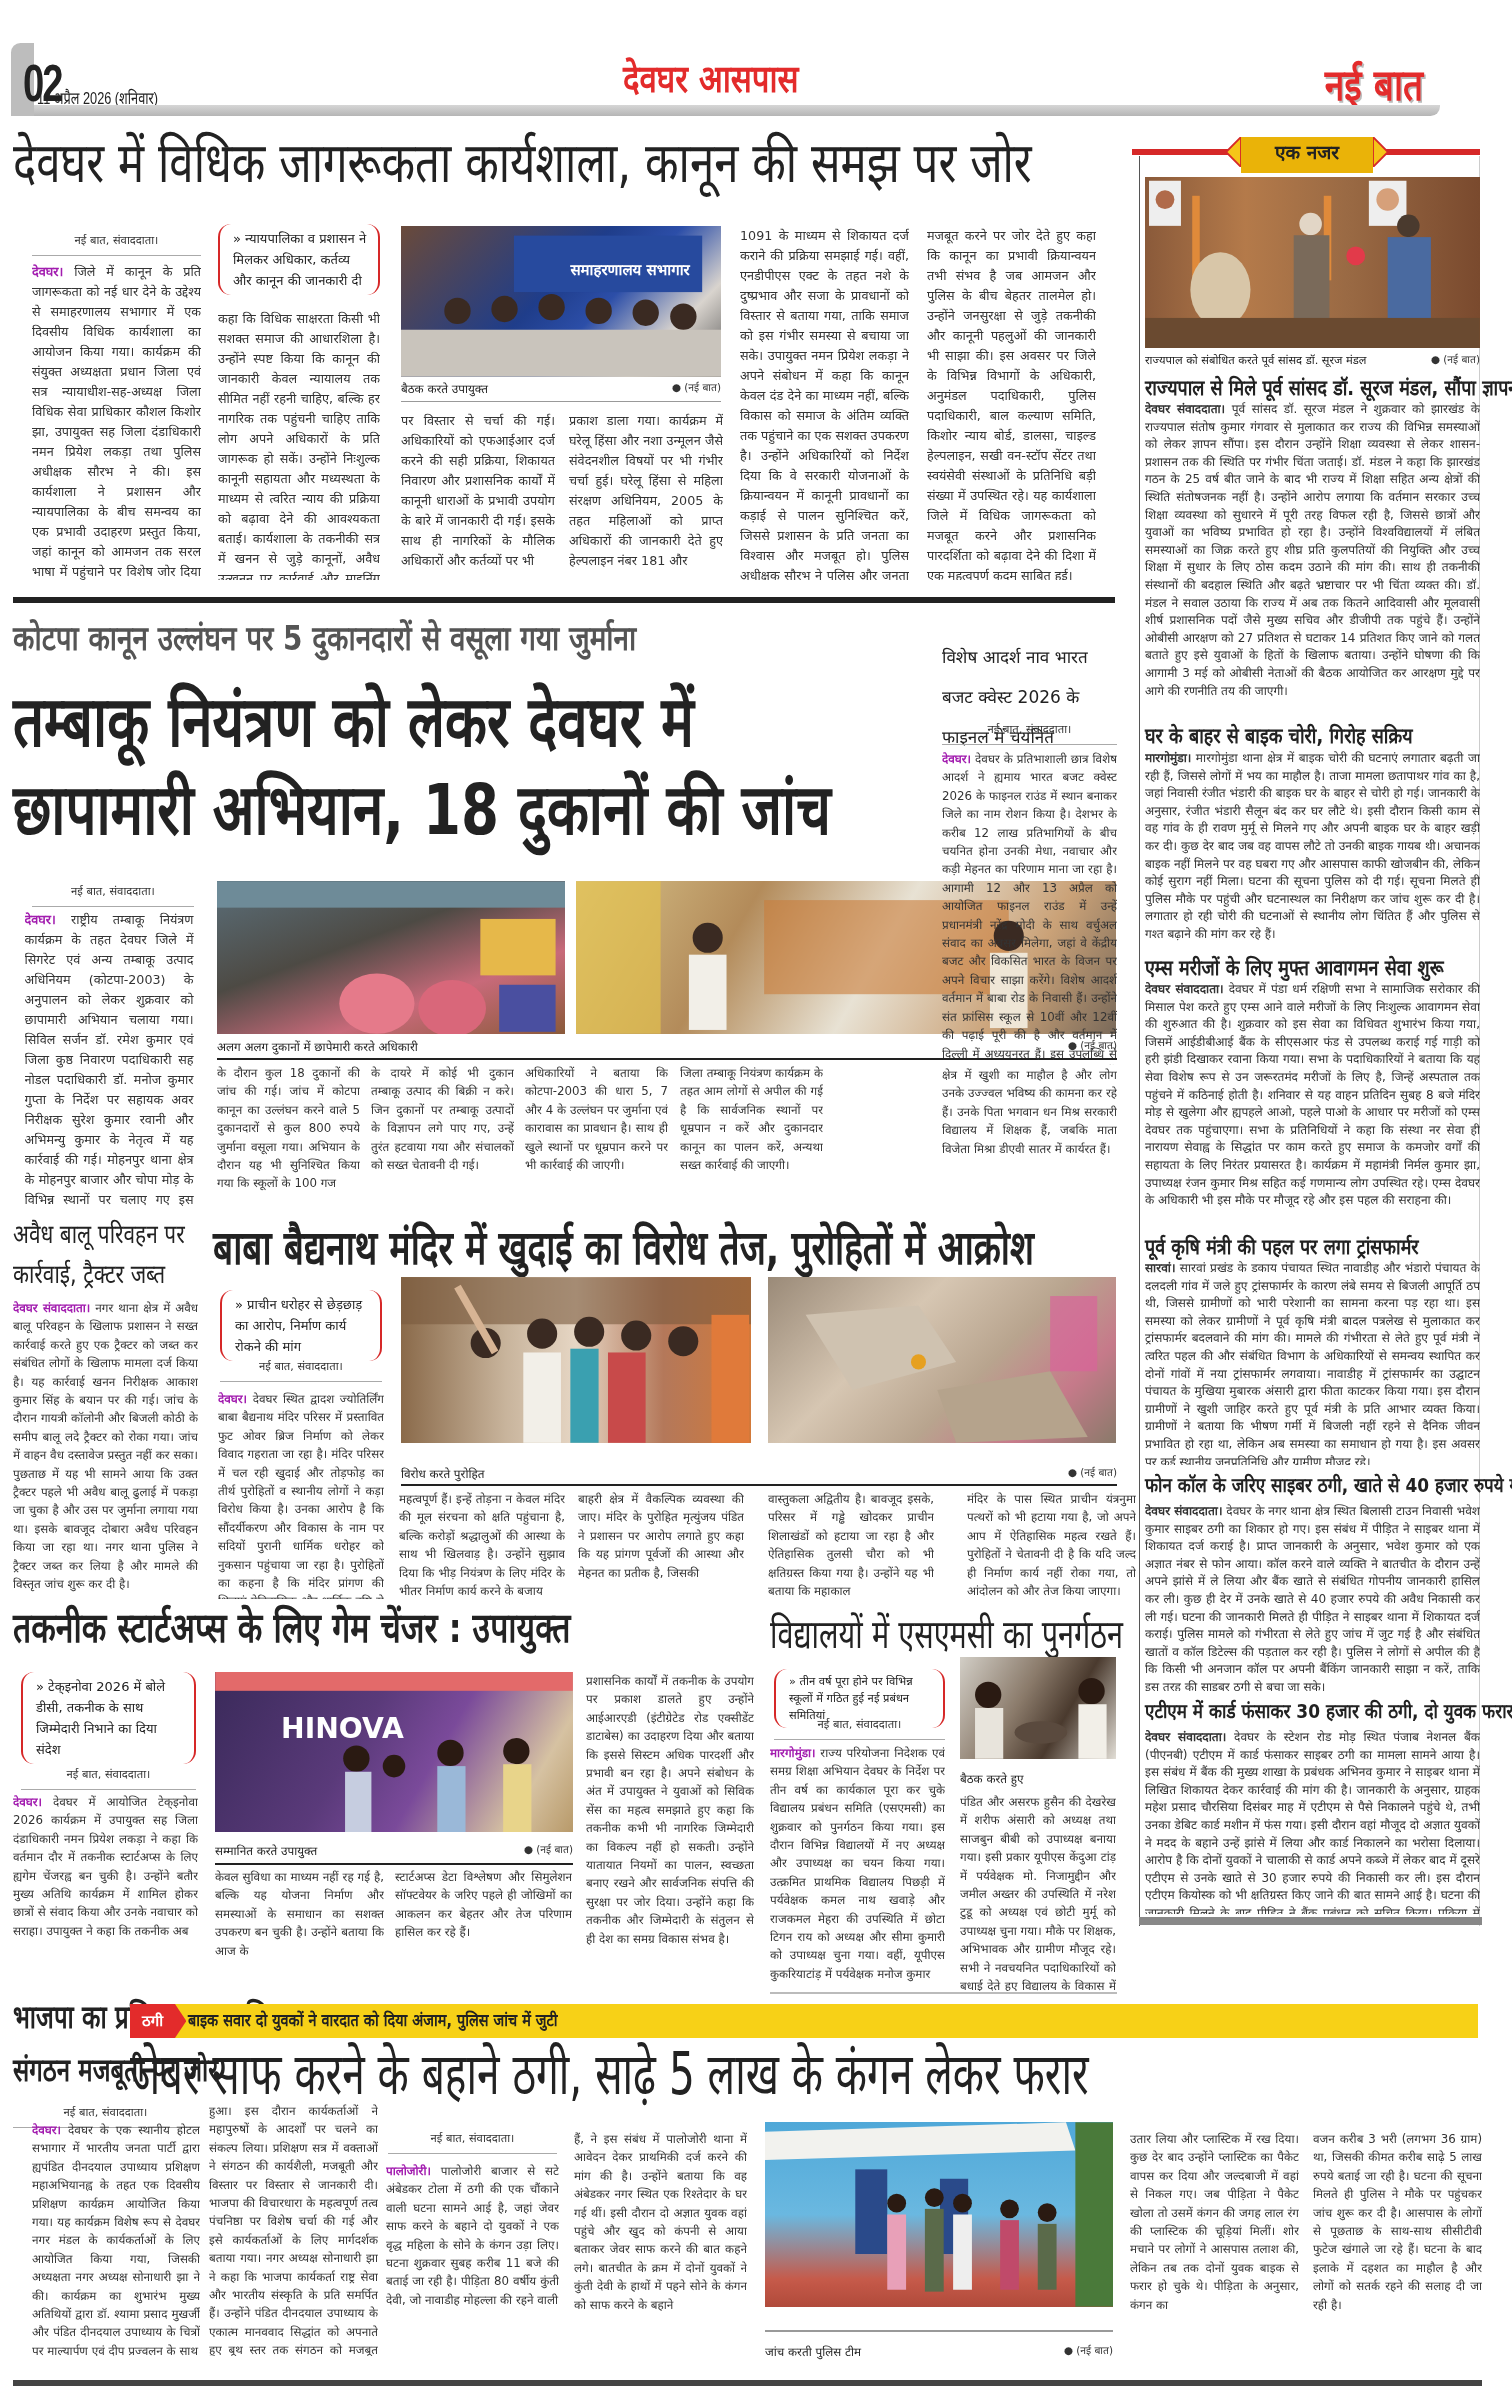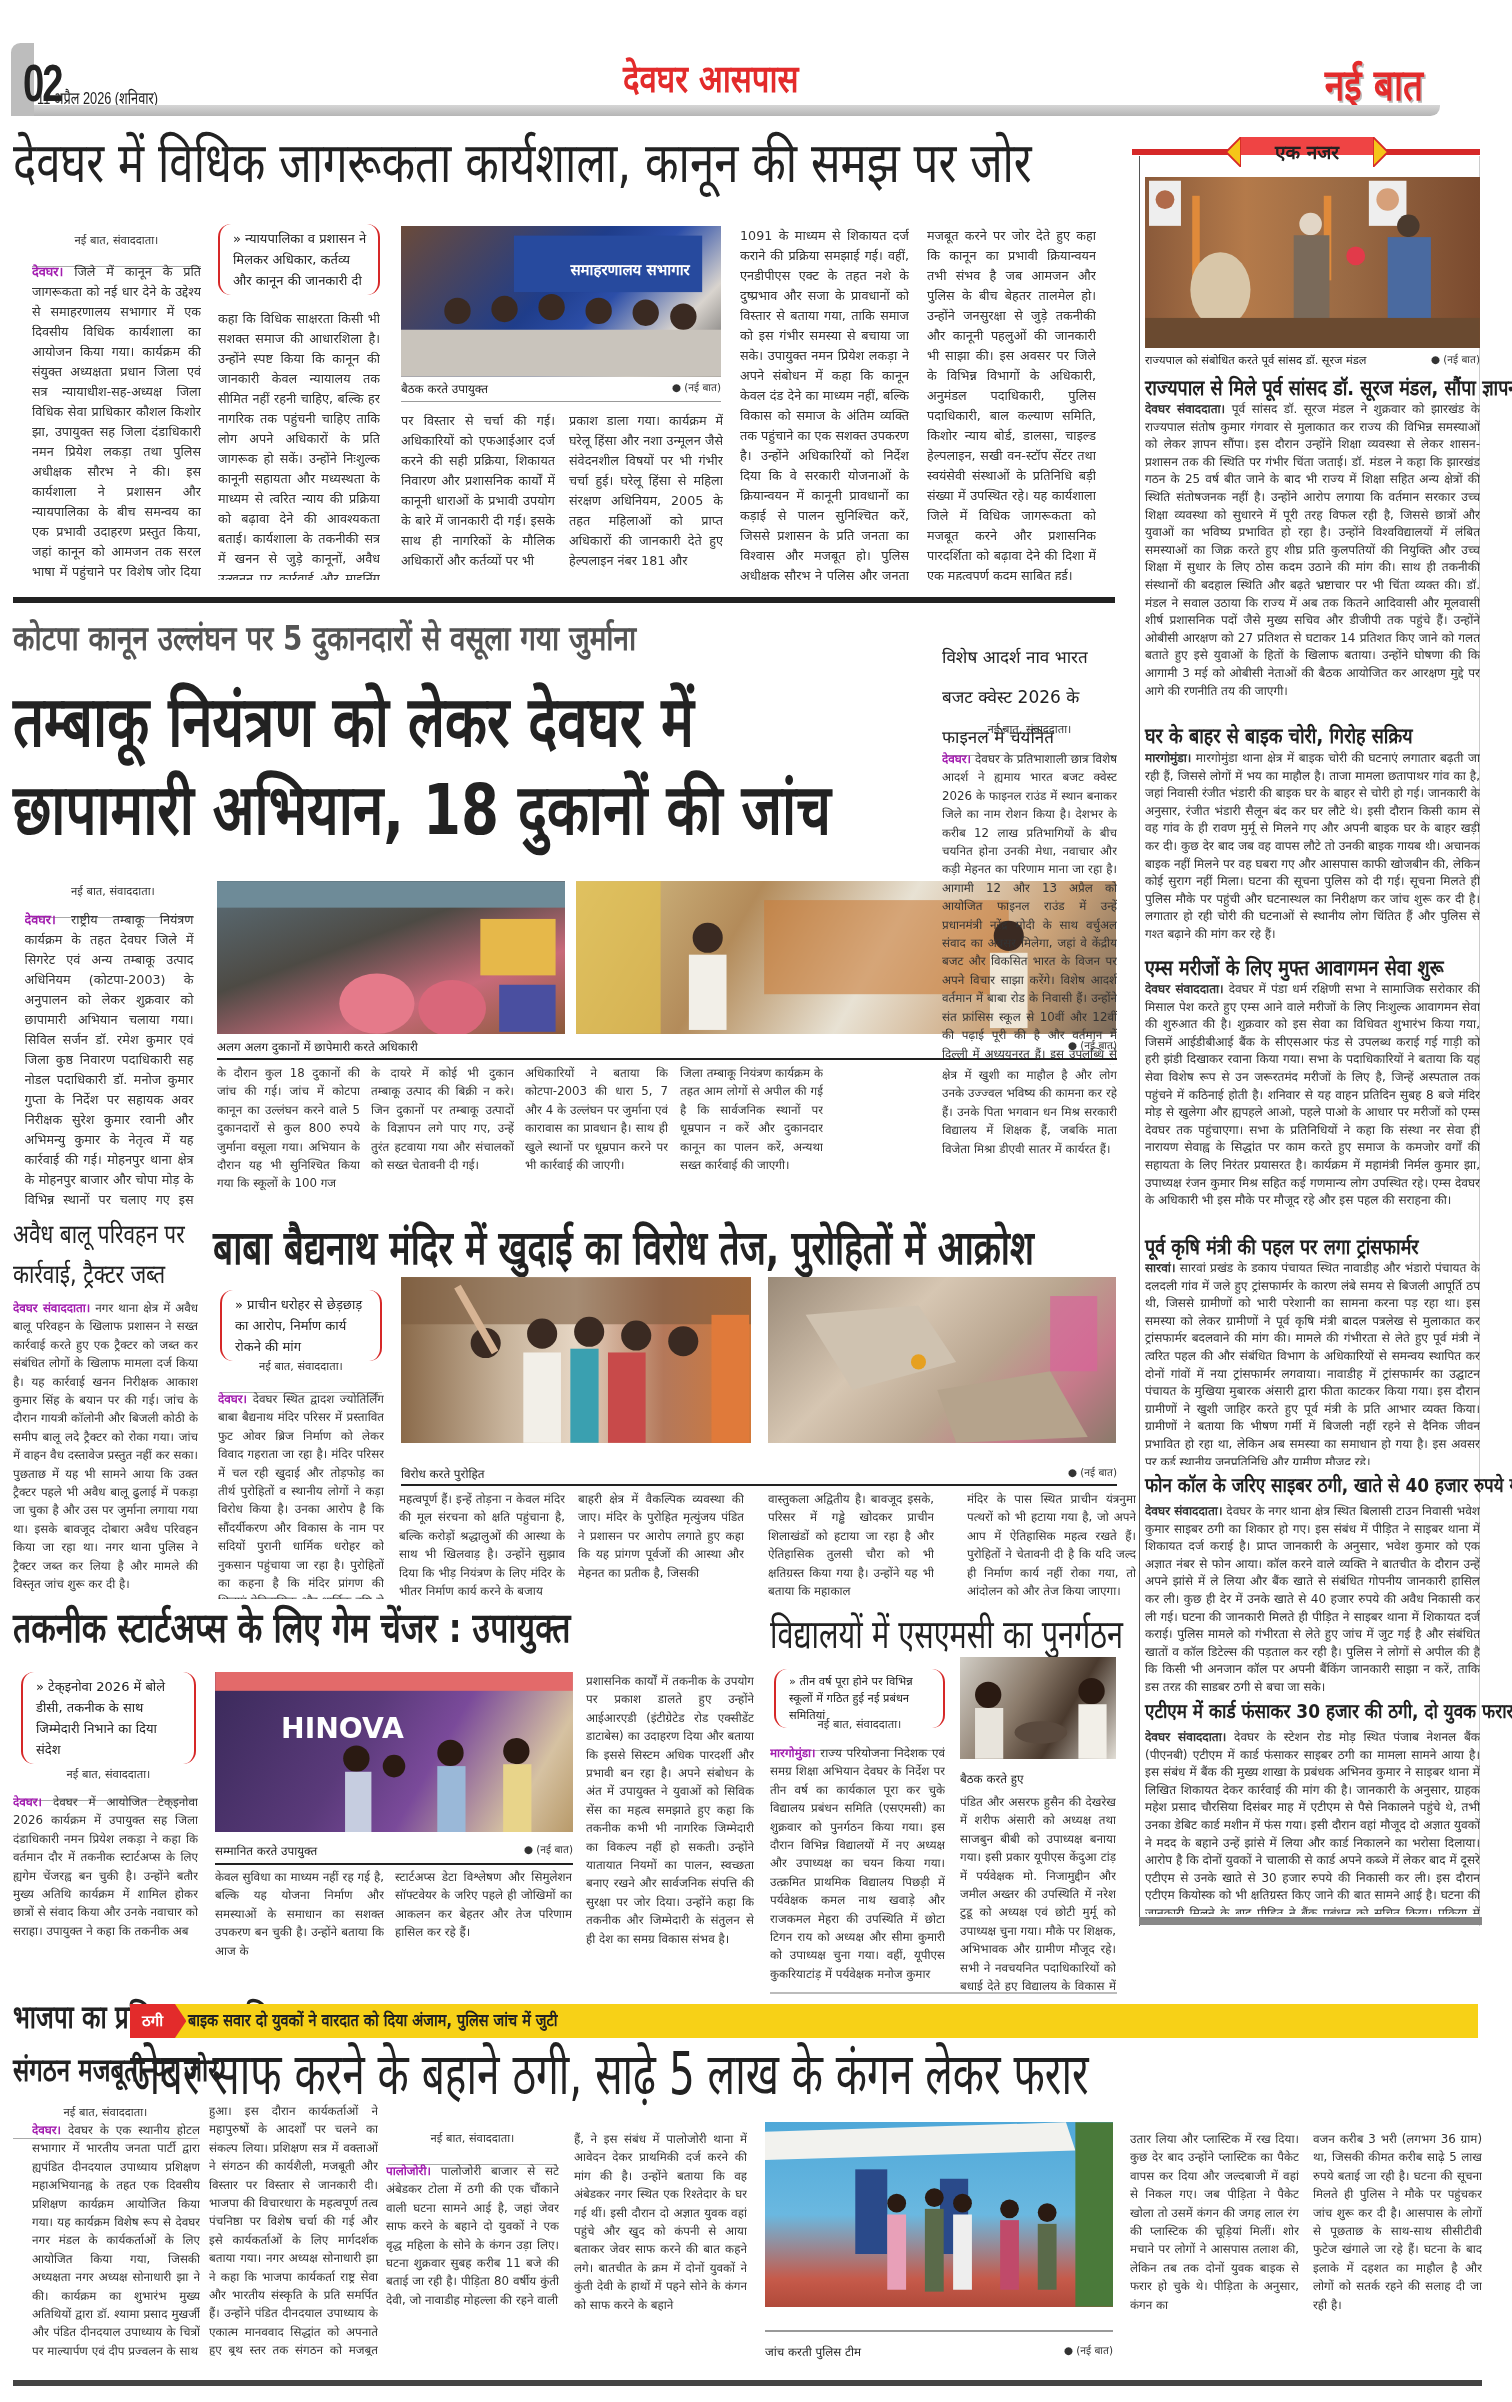--- a/index.html
+++ b/index.html
@@ -10,35 +10,35 @@
   .masthead { left: 11.3px; top: 43px; width: 1412px; height: 75px; }
   .page-num-box { position: absolute; left: 0; top: 0; width: 22.6px; height: 73px; background: #bdbdbd; border-radius: 9.4px 0 0 0; }
   .page-num { position: absolute; left: 11.3px; top: 11.3px; font-family: "Liberation Sans", sans-serif; font-weight: bold; font-size: 51px; letter-spacing: -2.8px; color: #222; transform: scaleX(0.75); transform-origin: left; }
   .date { position: absolute; left: 26px; top: 43px; font-family: "Liberation Sans", sans-serif; font-size: 17px; color: #222; transform: scaleX(0.75); transform-origin: left; }
   .section-title { position: absolute; left: 612px; top: 7.5px; font-weight: bold; font-size: 38px; color: #e32b2b; transform: scaleX(0.82); transform-origin: left; }
   .brand { position: absolute; right: 0; top: 11.3px; font-weight: bold; font-size: 43px; color: #e32b2b; text-shadow: 1.9px 1.9px 0 #bbb; transform: scaleX(0.82); transform-origin: right; }
   .mast-bar { position: absolute; left: 22.6px; right: -17px; top: 62px; height: 11.3px; background: linear-gradient(#d6d6d6, #b5b5b5); border-radius: 0 0 9.4px 0; }
 
   .hl { font-weight: bold; color: #222; line-height: 1.1; white-space: nowrap; transform-origin: left top; }
   .hl-thin { font-weight: normal; }
-  .byline { font-size: 11.3px; color: #333; text-align: center; border-bottom: 0.9px solid #aaa; padding-bottom: 19px; }
+  .byline { font-size: 11.3px; color: #333; text-align: center; border-bottom: 0.9px solid #aaa; padding-bottom: 8px; }
   .body-text { font-size: 12.7px; line-height: 20px; color: #333; text-align: justify; overflow: hidden; }
   .body-text b { color: #a21caf; }
   .small-text { font-size: 11.8px; line-height: 18.4px; }
   .photo { background: #8a7d6b; overflow: hidden; position: absolute; }
   .caption { font-size: 11.8px; color: #222; }
   .credit { font-size: 10.4px; color: #333; float: right; }
   .quote { border-left: 2.8px solid #d62828; border-right: 2.8px solid #d62828; border-radius: 13px; padding: 3.8px 9.4px 3.8px 13px; font-size: 13px; line-height: 21px; color: #222; }
   .quote::before { content: "» "; }
   .rule { background: #222; position: absolute; }
   .hrule { background: #999; height: 0.9px; position: absolute; }
   .sidebar-box { left: 1139px; top: 156px; width: 341px; height: 1770px; border-left: 1.9px solid #555; border-right: 0.9px solid #ccc; }
   .side-shadow { left: 1139px; top: 1917px; width: 343px; height: 7.5px; background: #888; }
   .ek-nazar-line { left: 1132px; top: 149px; width: 348px; height: 5.6px; background: #d62828; }
-  .ek-nazar-tag { left: 1241px; top: 137px; width: 132px; height: 18px; background: #ef4444; text-align: center; font-weight: bold; font-size: 19px; line-height: 30px; color: #222; }
+  .ek-nazar-tag { left: 1241px; top: 137px; width: 132px; height: 36px; background: #eab308; text-align: center; font-weight: bold; font-size: 19px; line-height: 30px; color: #222; }
   .side-body { font-size: 12px; line-height: 17.6px; color: #333; text-align: justify; }
   .side-hl { font-weight: bold; font-size: 21px; color: #222; white-space: nowrap; transform: scaleX(0.85); transform-origin: left; }
   .yellow-bar { left: 130px; top: 2004px; width: 1348px; height: 34px; background: #f7d117; }
   .red-tag { left: 130px; top: 2004px; width: 45px; height: 34px; background: #e32b2b; color: #fff; font-weight: bold; font-size: 15px; line-height: 34px; text-align: center; }
   .yellow-text { left: 188px; top: 2008px; font-weight: bold; font-size: 17px; color: #222; white-space: nowrap; transform: scaleX(0.85); transform-origin: left; }
 </style>
 </head>
 <body>
 
 <div class="abs masthead">

